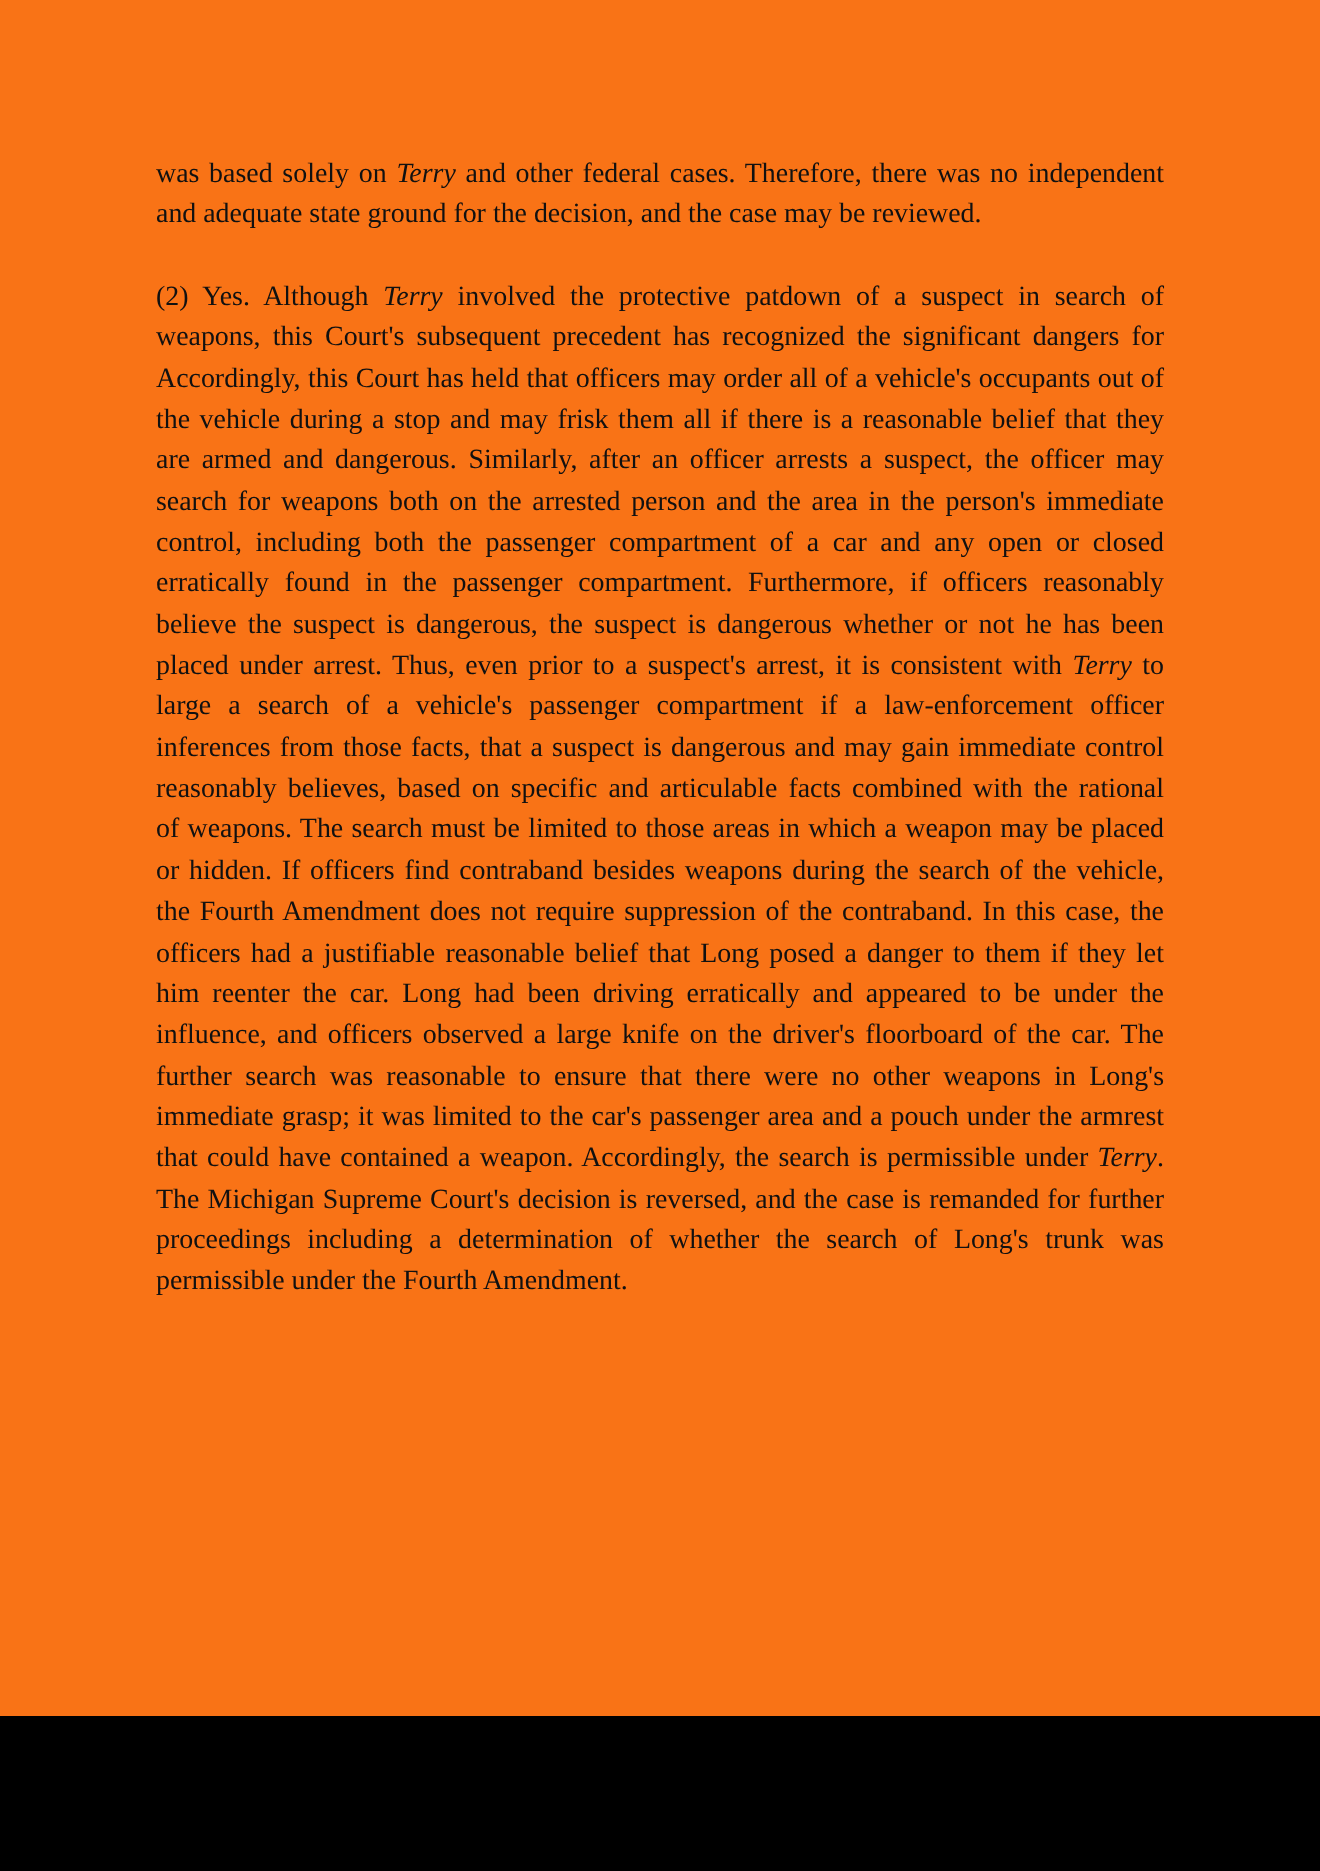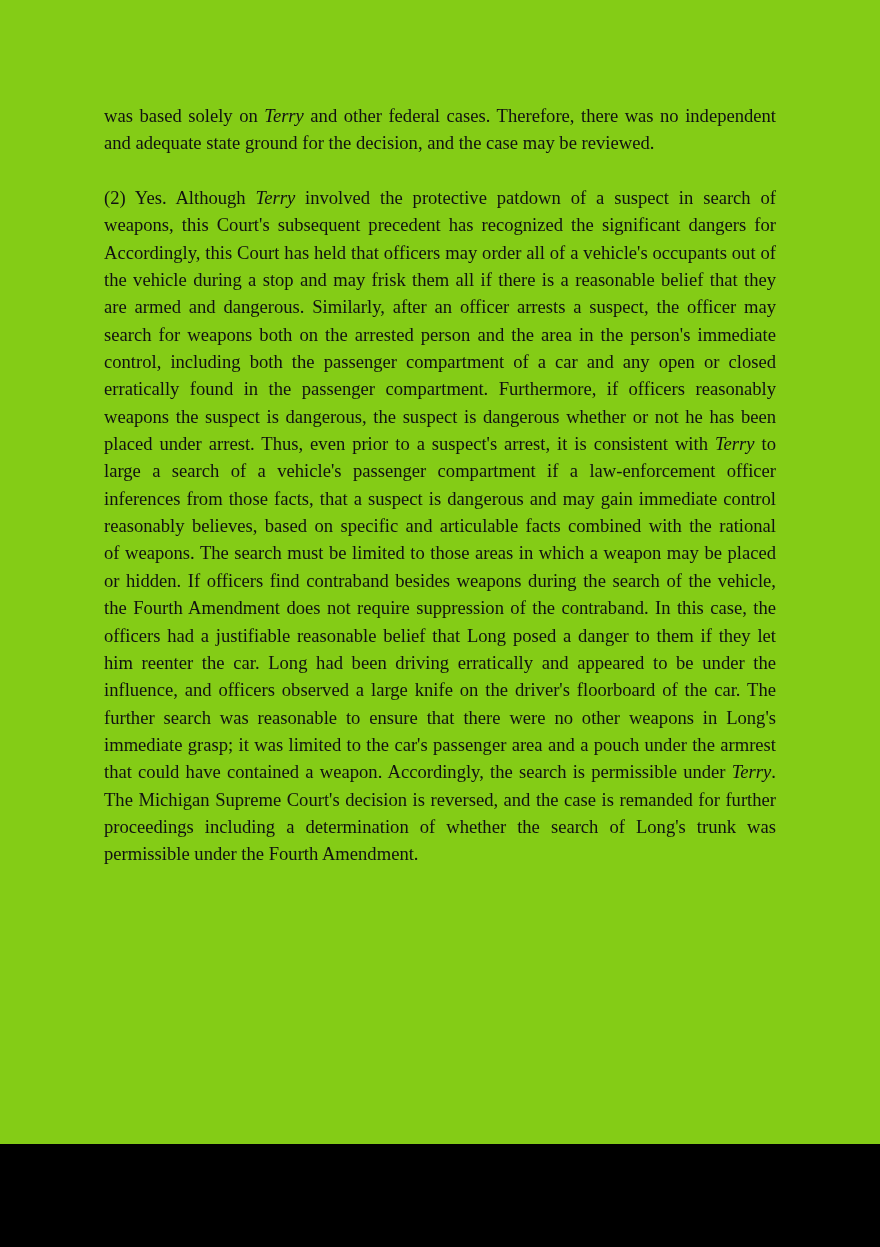--- a/index.html
+++ b/index.html
@@ -1,17 +1,17 @@
 <!DOCTYPE html>
 <html><head>
 <meta charset="utf-8">
 <style>
   html, body { margin: 0; padding: 0; }
   body { width: 880px; height: 1247px; background: #ffffff; position: relative; overflow: hidden; }
-  .page { position: absolute; left: 0; top: 0; width: 880px; height: 1144px; background: #84cc16; }
+  .page { position: absolute; left: 0; top: 0; width: 880px; height: 1144px; background: #f97316; }
   .bottom-band { position: absolute; left: 0; top: 1144px; width: 880px; height: 103px; background: #000000; }
   .text-block { position: absolute; left: 104px; width: 672px; font-family: "Liberation Serif", serif; font-size: 18.6px; color: #111111; }
   .line { height: 27.35px; line-height: 27.35px; text-align: justify; text-align-last: justify; white-space: nowrap; overflow: visible; }
   .line.last { text-align-last: left; }
   .line-inner { display: block; width: 672px; text-align: justify; text-align-last: justify; white-space: normal; }
   .line.last .line-inner { text-align-last: left; }
   em { font-style: italic; }
 </style>
 </head>
 <body>
@@ -44,21 +44,21 @@
       <div class="line">
         <span class="line-inner"><span>search for weapons both on the arrested person and the area in the person's immediate</span></span>
       </div>
       <div class="line">
         <span class="line-inner"><span>control, including both the passenger compartment of a car and any open or closed</span></span>
       </div>
       <div class="line">
         <span class="line-inner"><span>erratically found in the passenger compartment. Furthermore, if officers reasonably</span></span>
       </div>
       <div class="line">
-        <span class="line-inner"><span>weapons the suspect is dangerous, the suspect is dangerous whether or not he has been</span></span>
+        <span class="line-inner"><span>believe the suspect is dangerous, the suspect is dangerous whether or not he has been</span></span>
       </div>
       <div class="line">
         <span class="line-inner"><span>placed under arrest. Thus, even prior to a suspect's arrest, it is consistent with </span><em>Terry</em><span> to</span></span>
       </div>
       <div class="line">
         <span class="line-inner"><span>large a search of a vehicle's passenger compartment if a law-enforcement officer</span></span>
       </div>
       <div class="line">
         <span class="line-inner"><span>inferences from those facts, that a suspect is dangerous and may gain immediate control</span></span>
       </div>

